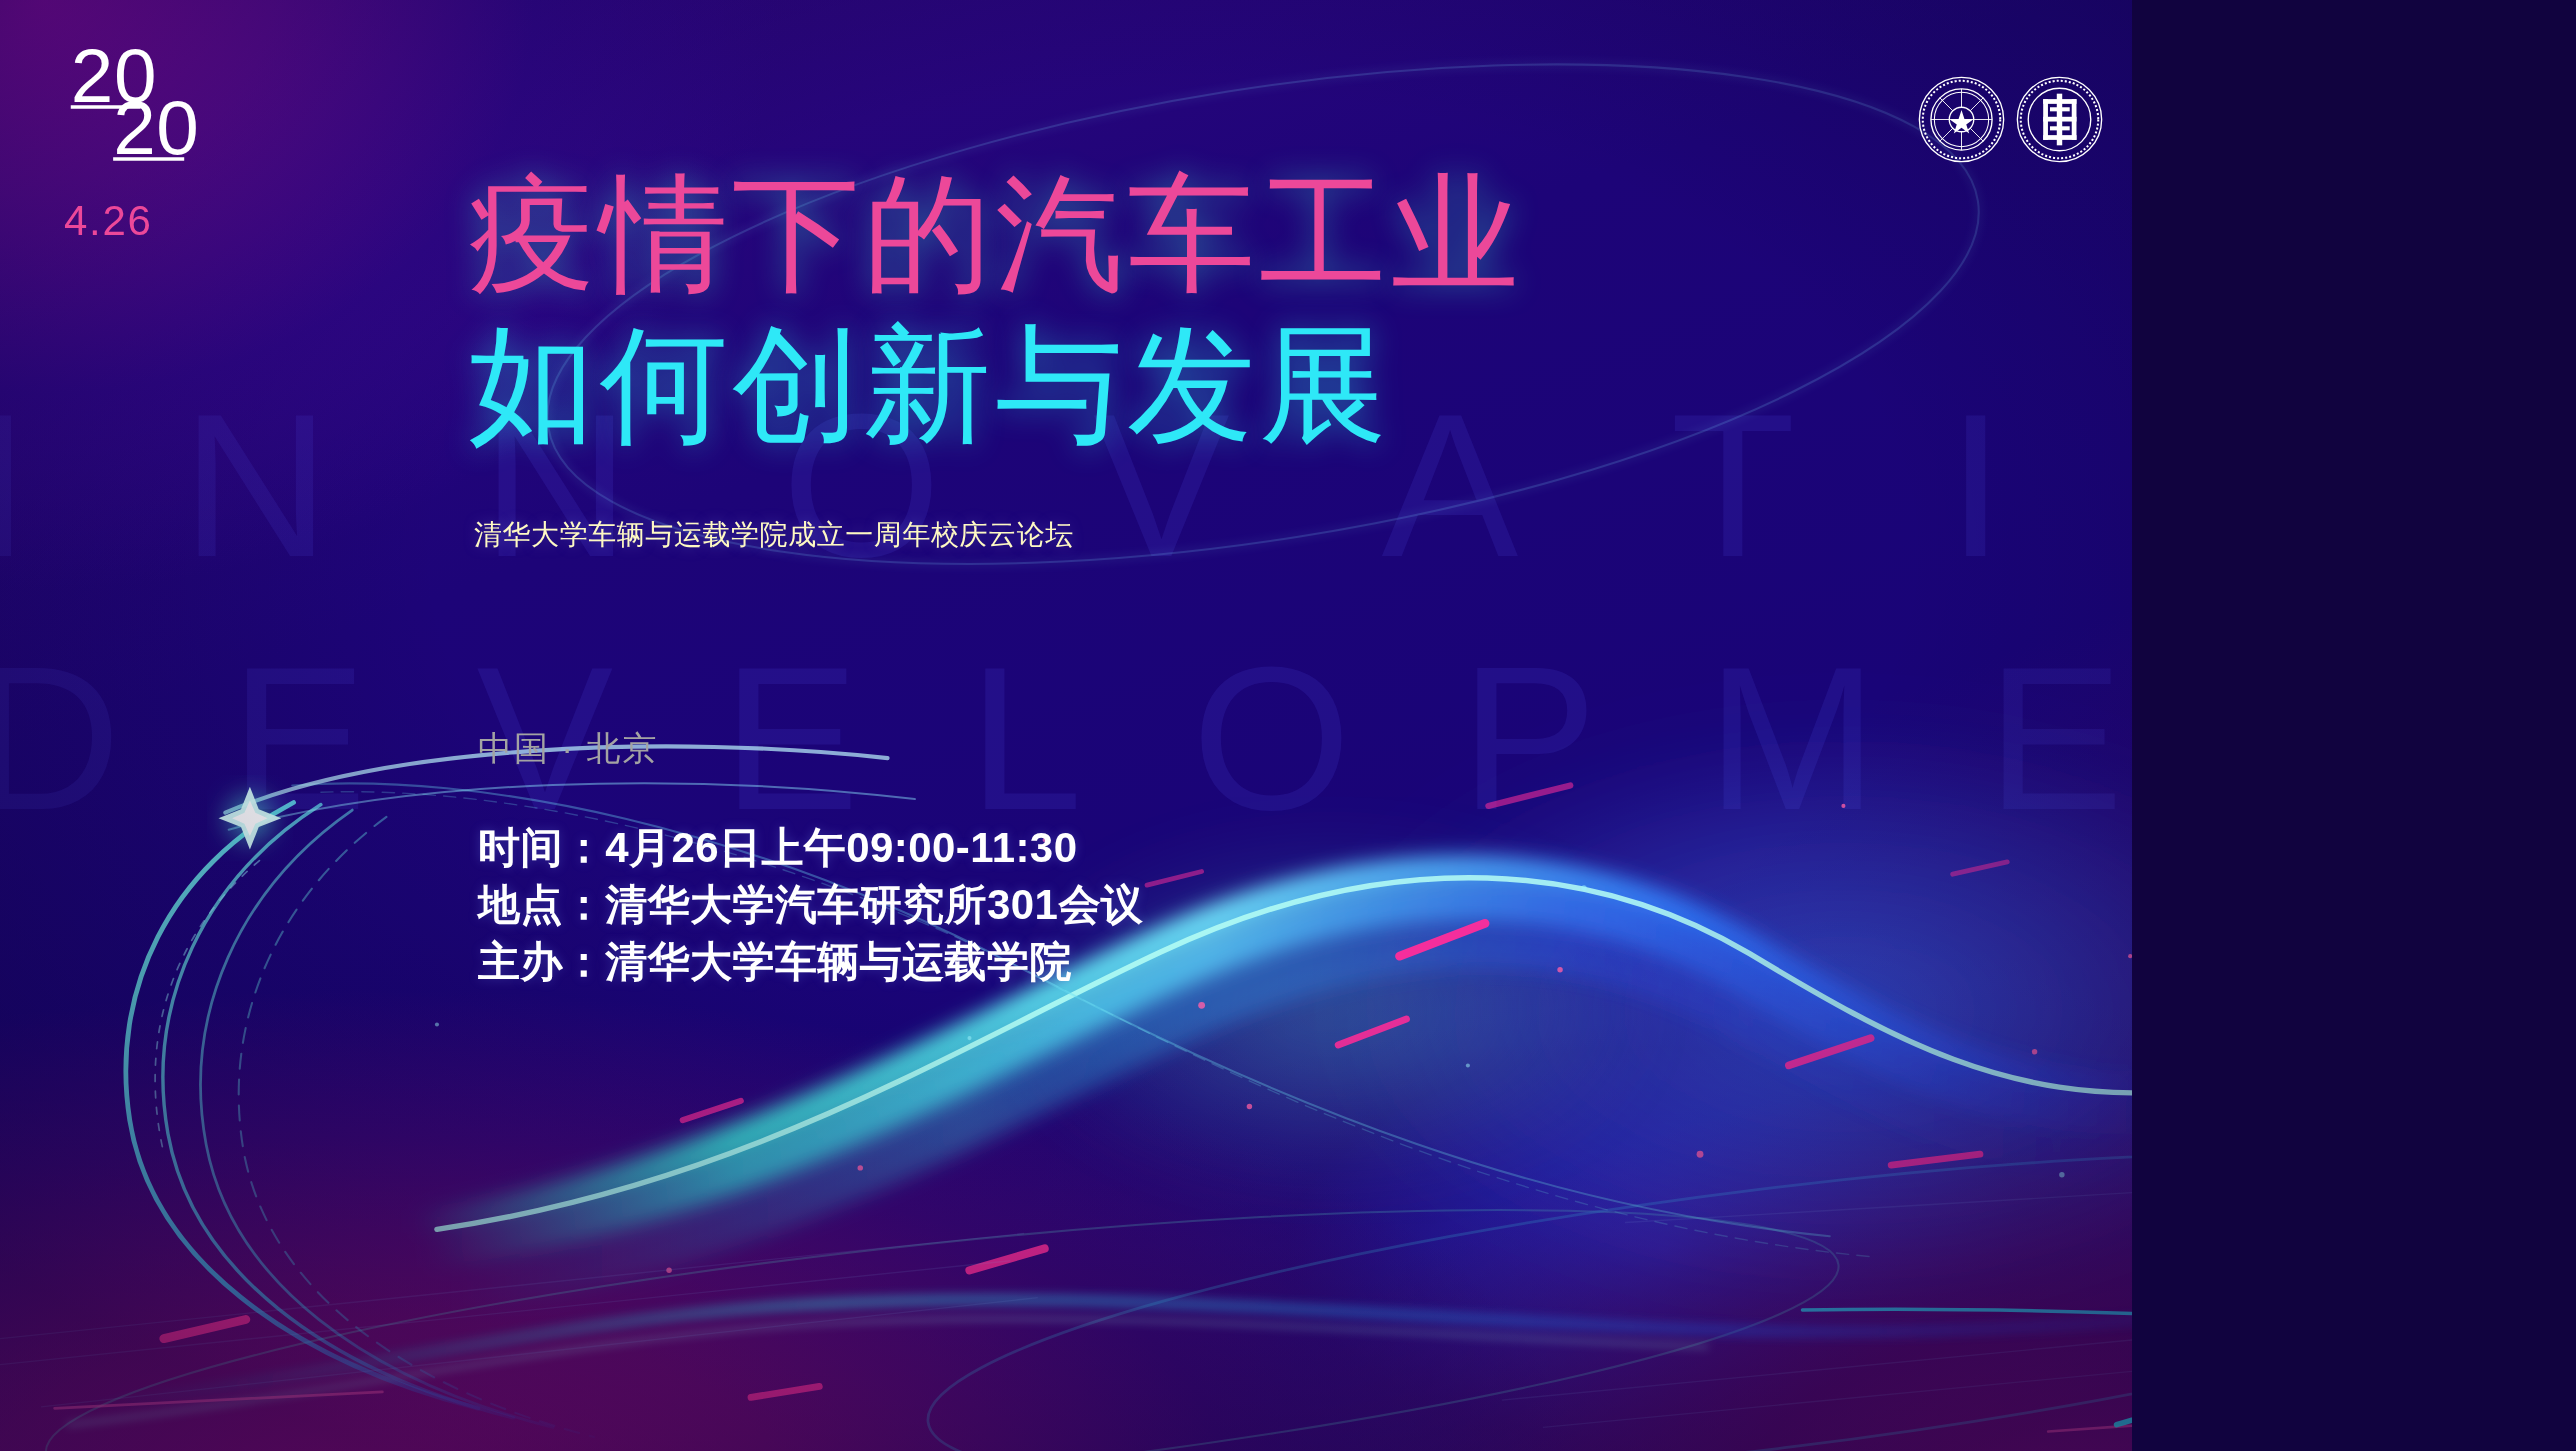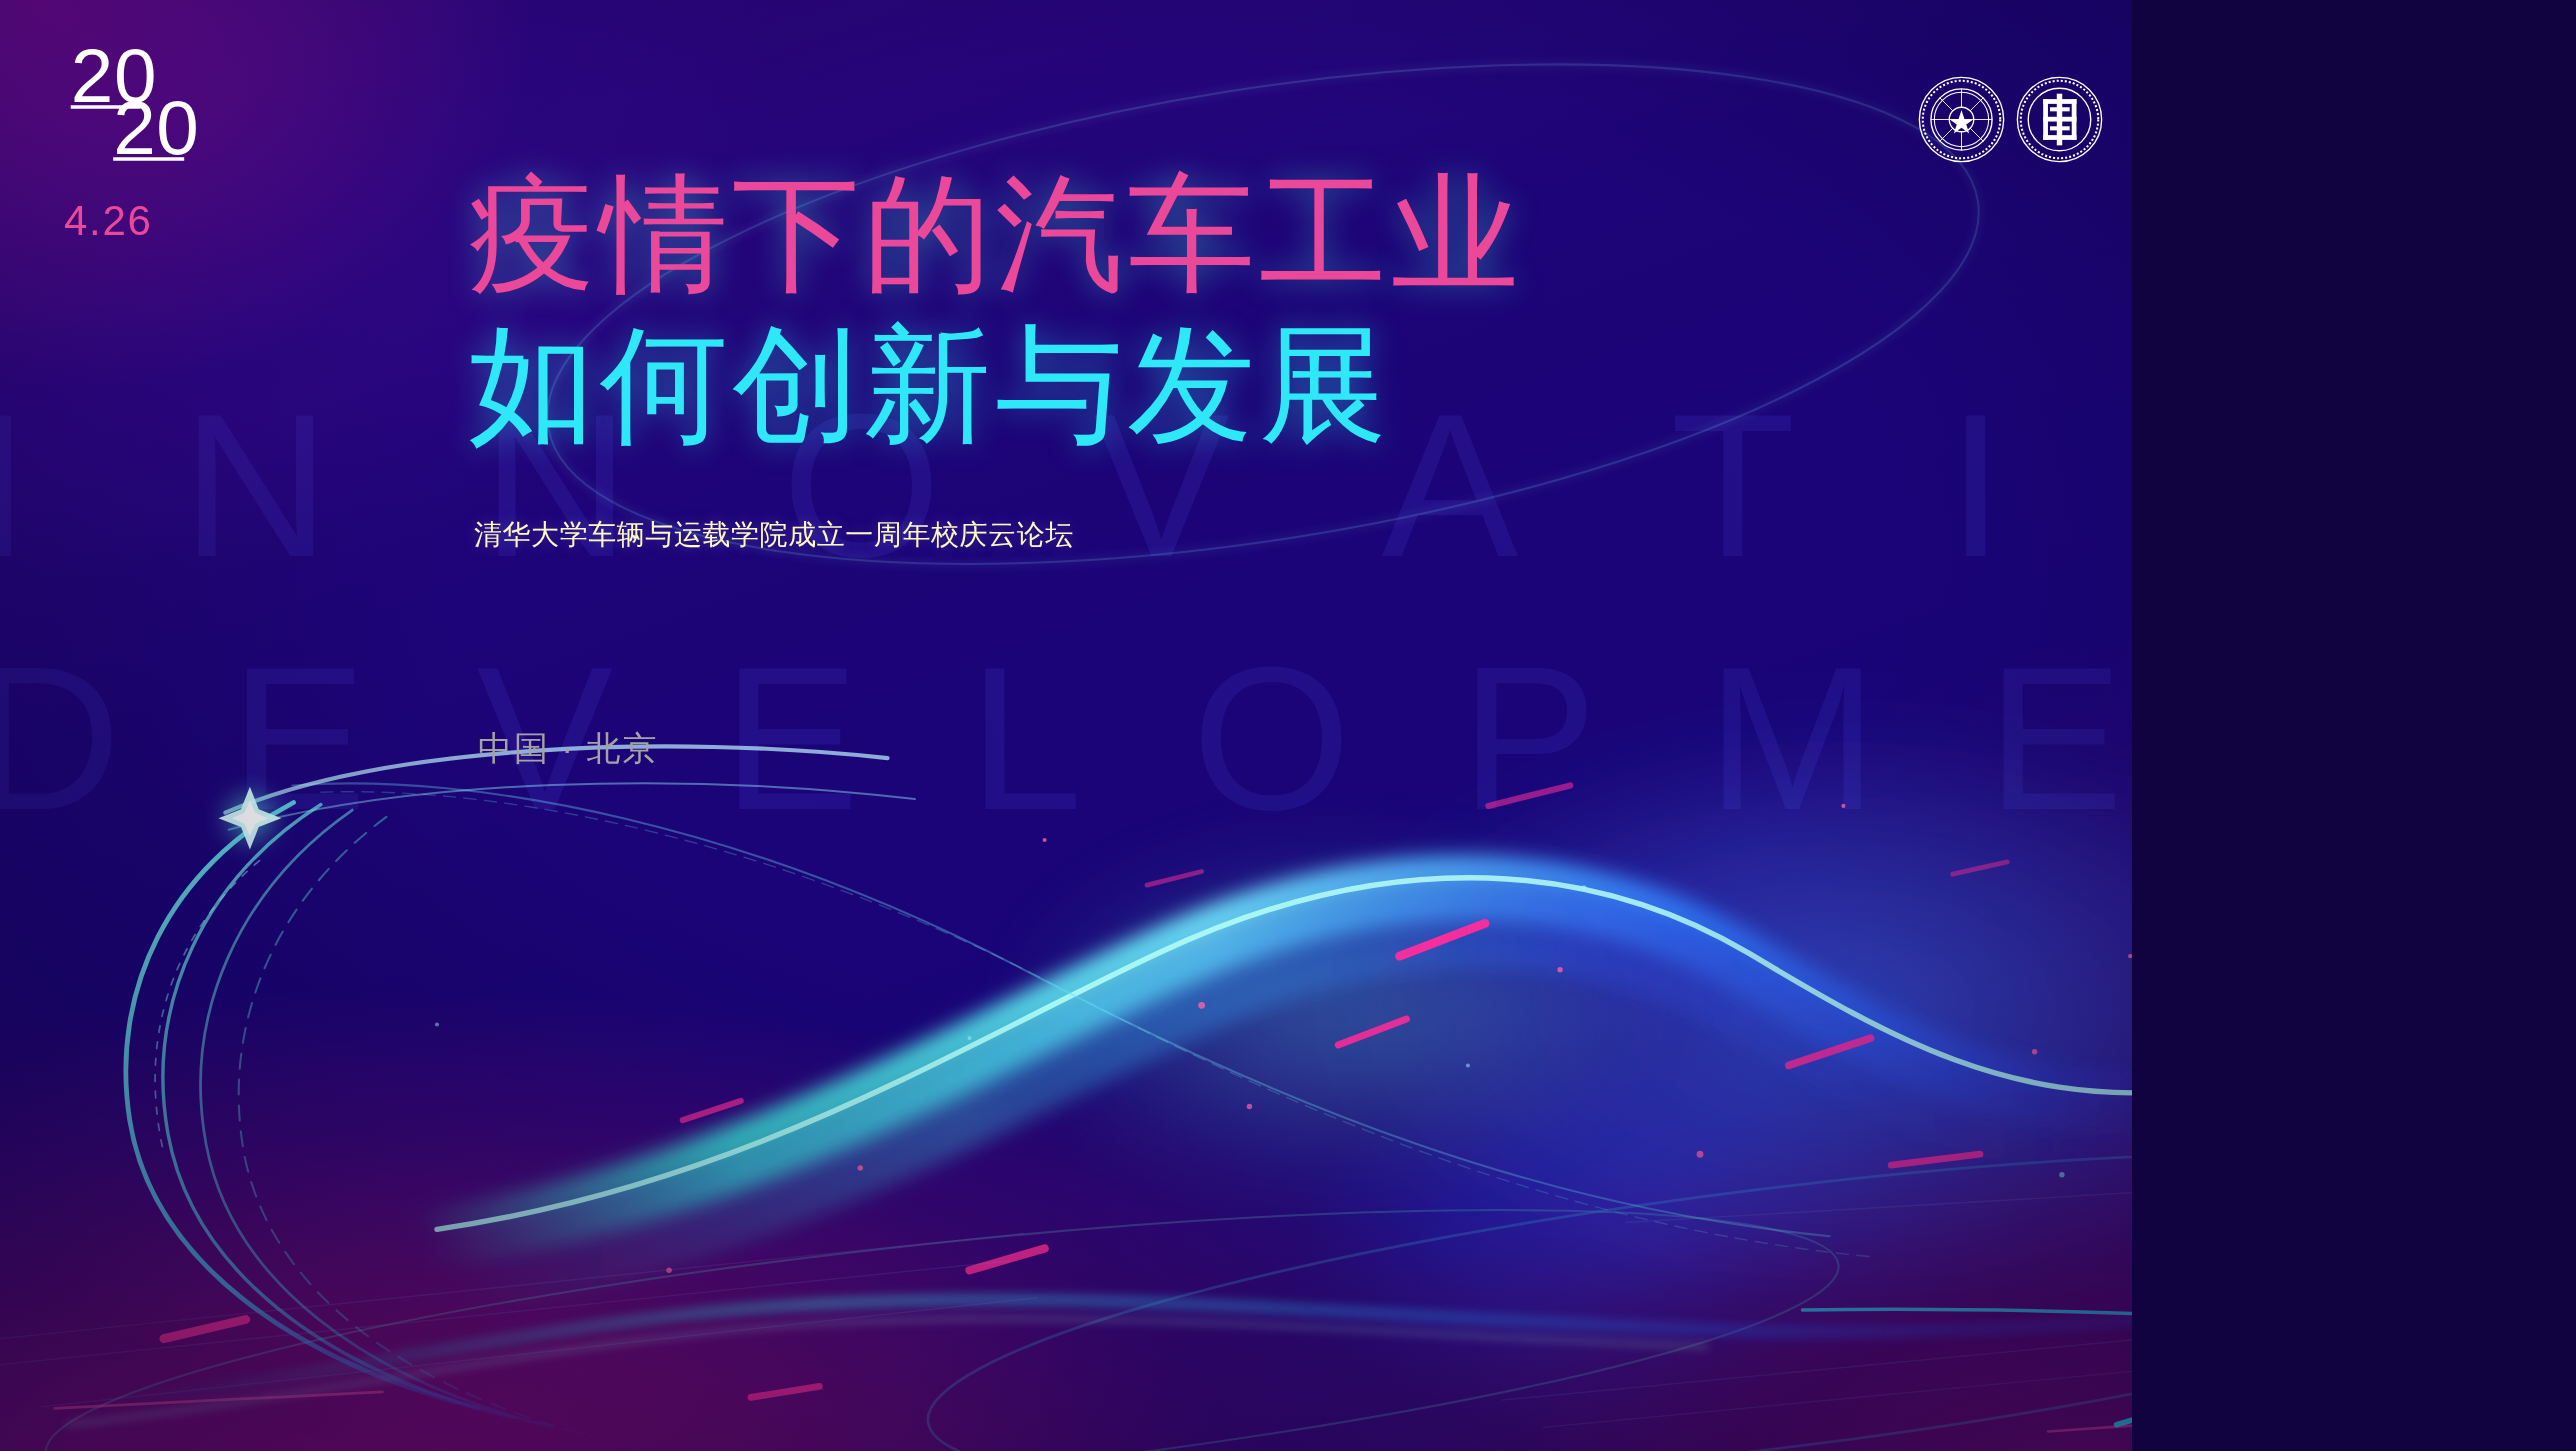--- a/index.html
+++ b/index.html
@@ -363,15 +363,20 @@
 
   <div id="headline">
     <div class="hl-line" id="hl1">疫情下的汽车工业</div>
     <div class="hl-line" id="hl2">如何创新与发展</div>
   </div>
 
   <div id="subtitle">清华大学车辆与运载学院成立一周年校庆云论坛</div>
 
   <div id="city">中国 · 北京</div>
 
+  <div id="details">
+    <div class="detail-row">时间：4月26日上午09:00-11:30</div>
+    <div class="detail-row">地点：清华大学汽车研究所301会议</div>
+    <div class="detail-row">主办：清华大学车辆与运载学院</div>
+  </div>
 
 </div>
 
 
 </body></html>

